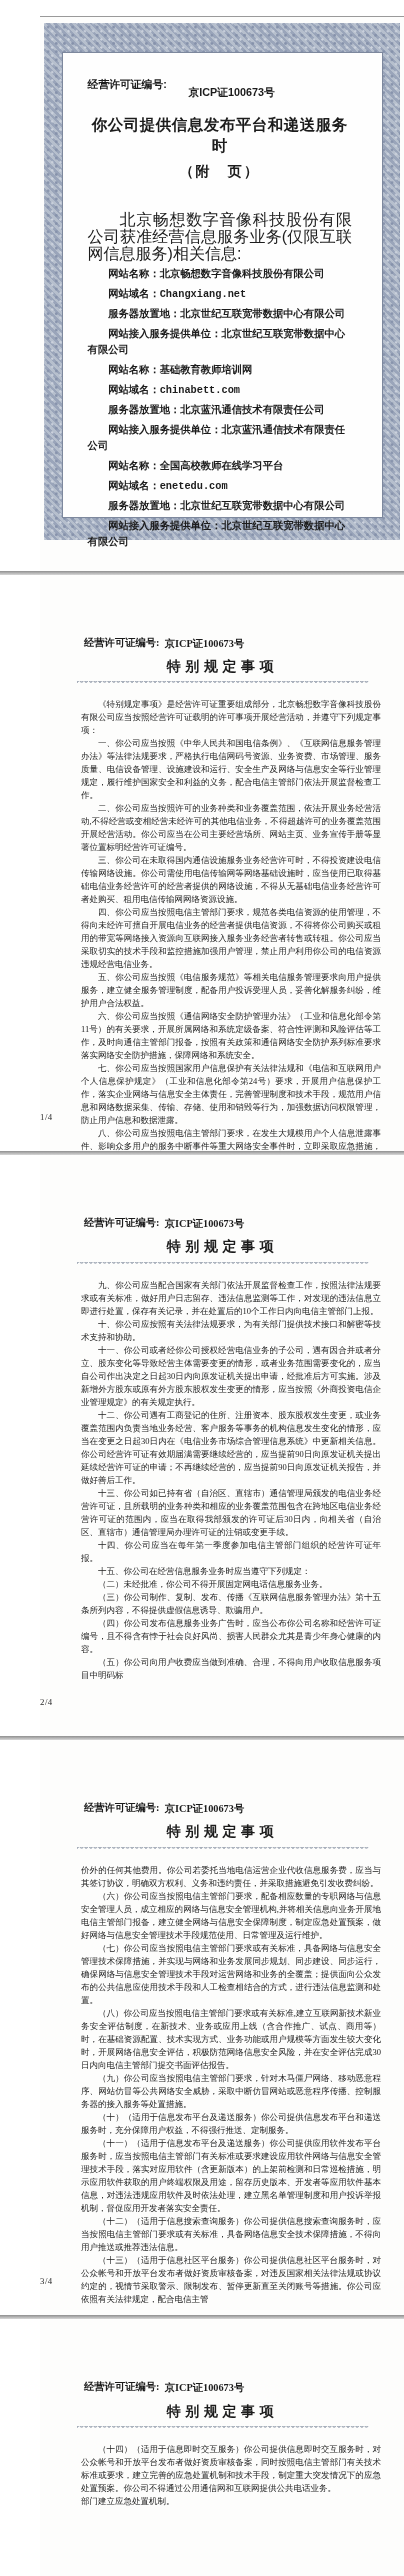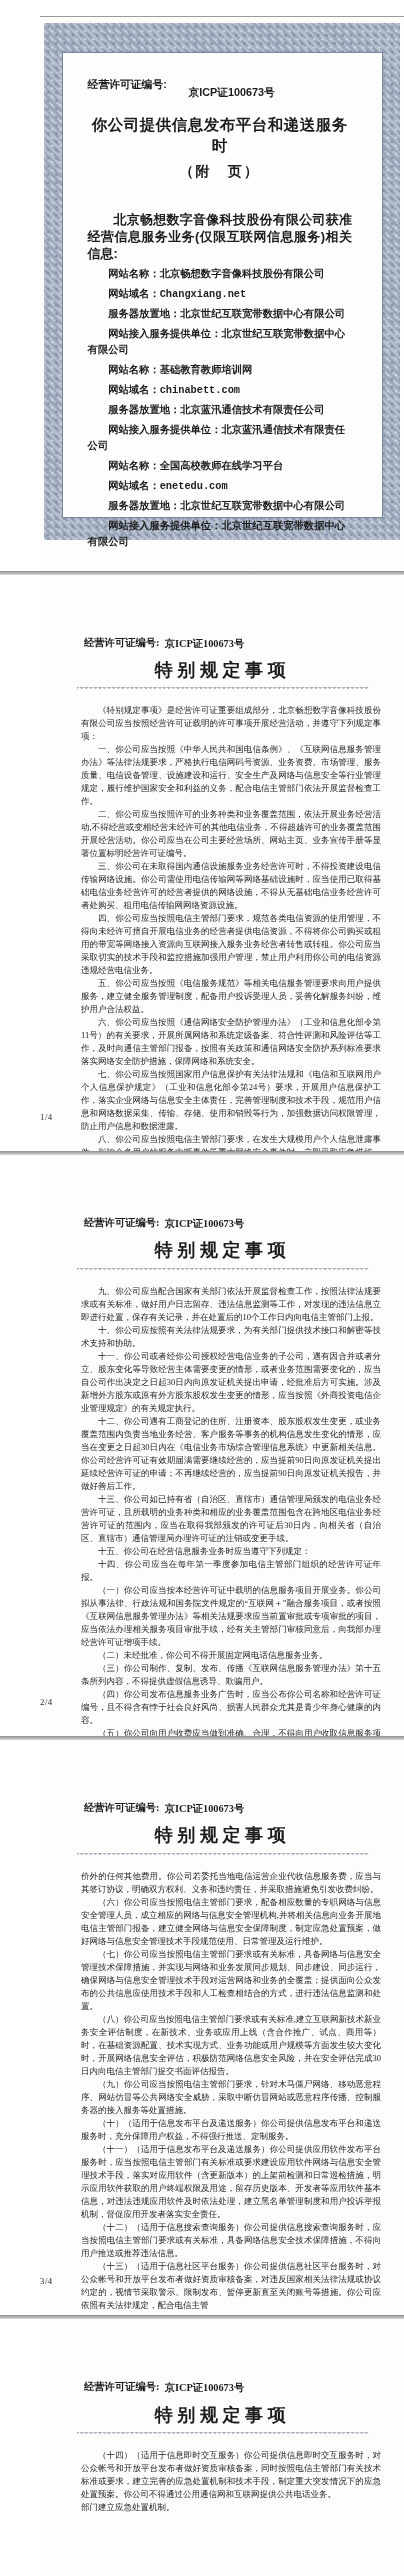--- a/index.html
+++ b/index.html
@@ -29,29 +29,29 @@
   }
   .cert-paper{
     background:#fefefe;height:100%;box-sizing:border-box;
     border:0.5px solid #7d889d;
     padding:25px 30px 0 25px;
   }
   .cert-licrow{font-family:"Liberation Sans","DejaVu Sans",sans-serif;font-weight:700;font-size:10.8px;}
   .cert-licrow .val{display:inline-block;margin-left:21.6px;transform:translateY(7.7px);}
   .cert-title{margin:23px 0 0;text-align:center;font-size:15.5px;font-weight:700;letter-spacing:0.5px;}
   .cert-subtitle{margin:6.2px 0 0;text-align:center;font-size:14px;font-weight:700;letter-spacing:2.1px;}
-  .cert-intro{font-family:"Liberation Sans","DejaVu Sans",sans-serif;font-weight:700;
-    font-size:13px;line-height:17px;text-indent:2em;text-align:justify;margin:30px 0 3.1px;}
+  .cert-intro{font-family:"Liberation Sans","DejaVu Sans",sans-serif;font-weight:400;
+    font-size:16px;line-height:17px;text-indent:2em;text-align:justify;margin:30px 0 3.1px;}
   .cert-entries p.entry{font-family:Liberation Mono, monospace;font-weight:700;
     font-size:10.3px;line-height:15.5px;text-indent:2em;margin:4.6px 0;}
 
   
   .prov-head{padding:61px 0 0 44px;font-size:10.3px;font-weight:700;}
   .prov-head .val{margin-left:5.2px;font-weight:600;transform:translateY(1px);display:inline-block;}
-  .prov-title{margin:8.2px 0 0;text-align:center;font-size:18px;font-weight:700;letter-spacing:4.6px;}
+  .prov-title{margin:8.2px 0 0;text-align:center;font-size:14px;font-weight:700;letter-spacing:4.6px;}
   .wave{
     width:292px;height:4.6px;margin:5.2px auto 0;
     background:
       linear-gradient(135deg, #97a0ae 25%, rgba(0,0,0,0) 25%) 0 0/4.6px 4.6px,
       linear-gradient(225deg, #97a0ae 25%, rgba(0,0,0,0) 25%) 0 0/4.6px 4.6px;
     opacity:.85;
   }
   .prov-body{margin-top:12.4px;padding:0 24px 0 41px;font-size:8.5px;line-height:13px;text-align:justify;}
   .prov-body p.para{margin:0;text-indent:2em;}
   .prov-body p.para.cont{text-indent:0;}
@@ -121,23 +121,22 @@
       <span>经营许可证编号:</span><span class="val">京ICP证100673号</span>
     </div>
     <h2 class="prov-title">特别规定事项</h2>
     <div class="wave"></div>
     <div class="prov-body">
         <p class="para">九、你公司应当配合国家有关部门依法开展监督检查工作，按照法律法规要求或有关标准，做好用户日志留存、违法信息监测等工作，对发现的违法信息立即进行处置，保存有关记录，并在处置后的10个工作日内向电信主管部门上报。</p>
         <p class="para">十、你公司应按照有关法律法规要求，为有关部门提供技术接口和解密等技术支持和协助。</p>
         <p class="para">十一、你公司或者经你公司授权经营电信业务的子公司，遇有因合并或者分立、股东变化等导致经营主体需要变更的情形，或者业务范围需要变化的，应当自公司作出决定之日起30日内向原发证机关提出申请，经批准后方可实施。涉及新增外方股东或原有外方股东股权发生变更的情形，应当按照《外商投资电信企业管理规定》的有关规定执行。</p>
         <p class="para">十二、你公司遇有工商登记的住所、注册资本、股东股权发生变更，或业务覆盖范围内负责当地业务经营、客户服务等事务的机构信息发生变化的情形，应当在变更之日起30日内在《电信业务市场综合管理信息系统》中更新相关信息。你公司经营许可证有效期届满需要继续经营的，应当提前90日向原发证机关提出延续经营许可证的申请；不再继续经营的，应当提前90日向原发证机关报告，并做好善后工作。</p>
         <p class="para">十三、你公司如已持有省（自治区、直辖市）通信管理局颁发的电信业务经营许可证，且所载明的业务种类和相应的业务覆盖范围包含在跨地区电信业务经营许可证的范围内，应当在取得我部颁发的许可证后30日内，向相关省（自治区、直辖市）通信管理局办理许可证的注销或变更手续。</p>
+        <p class="para">十四、你公司应当在每年第一季度参加电信主管部门组织的经营许可证年报。</p>
         <p class="para">十五、你公司在经营信息服务业务时应当遵守下列规定：</p>
-        <p class="para">十四、你公司应当在每年第一季度参加电信主管部门组织的经营许可证年报。</p>
-        <p class="para">（一）你公司应当按本经营许可证中载明的信息服务项目开展业务。你公司拟从事法律、行政法规和国务院文件规定的“互联网＋”融合服务项目，或者按照《互联网信息服务管理办法》等相关法规要求应当前置审批或专项审批的项目，应当依法办理相关服务项目审批手续，经有关主管部门审核同意后，向我部办理经营许可证增项手续。</p>
         <p class="para">（二）未经批准，你公司不得开展固定网电话信息服务业务。</p>
         <p class="para">（三）你公司制作、复制、发布、传播《互联网信息服务管理办法》第十五条所列内容，不得提供虚假信息诱导、欺骗用户。</p>
         <p class="para">（四）你公司发布信息服务业务广告时，应当公布你公司名称和经营许可证编号，且不得含有悖于社会良好风尚、损害人民群众尤其是青少年身心健康的内容。</p>
         <p class="para">（五）你公司向用户收费应当做到准确、合理，不得向用户收取信息服务项目中明码标</p>
       </div>
     <div class="pagenum pn-mid">2/4</div>
   </section>
 
   <div class="gap"></div>
 

